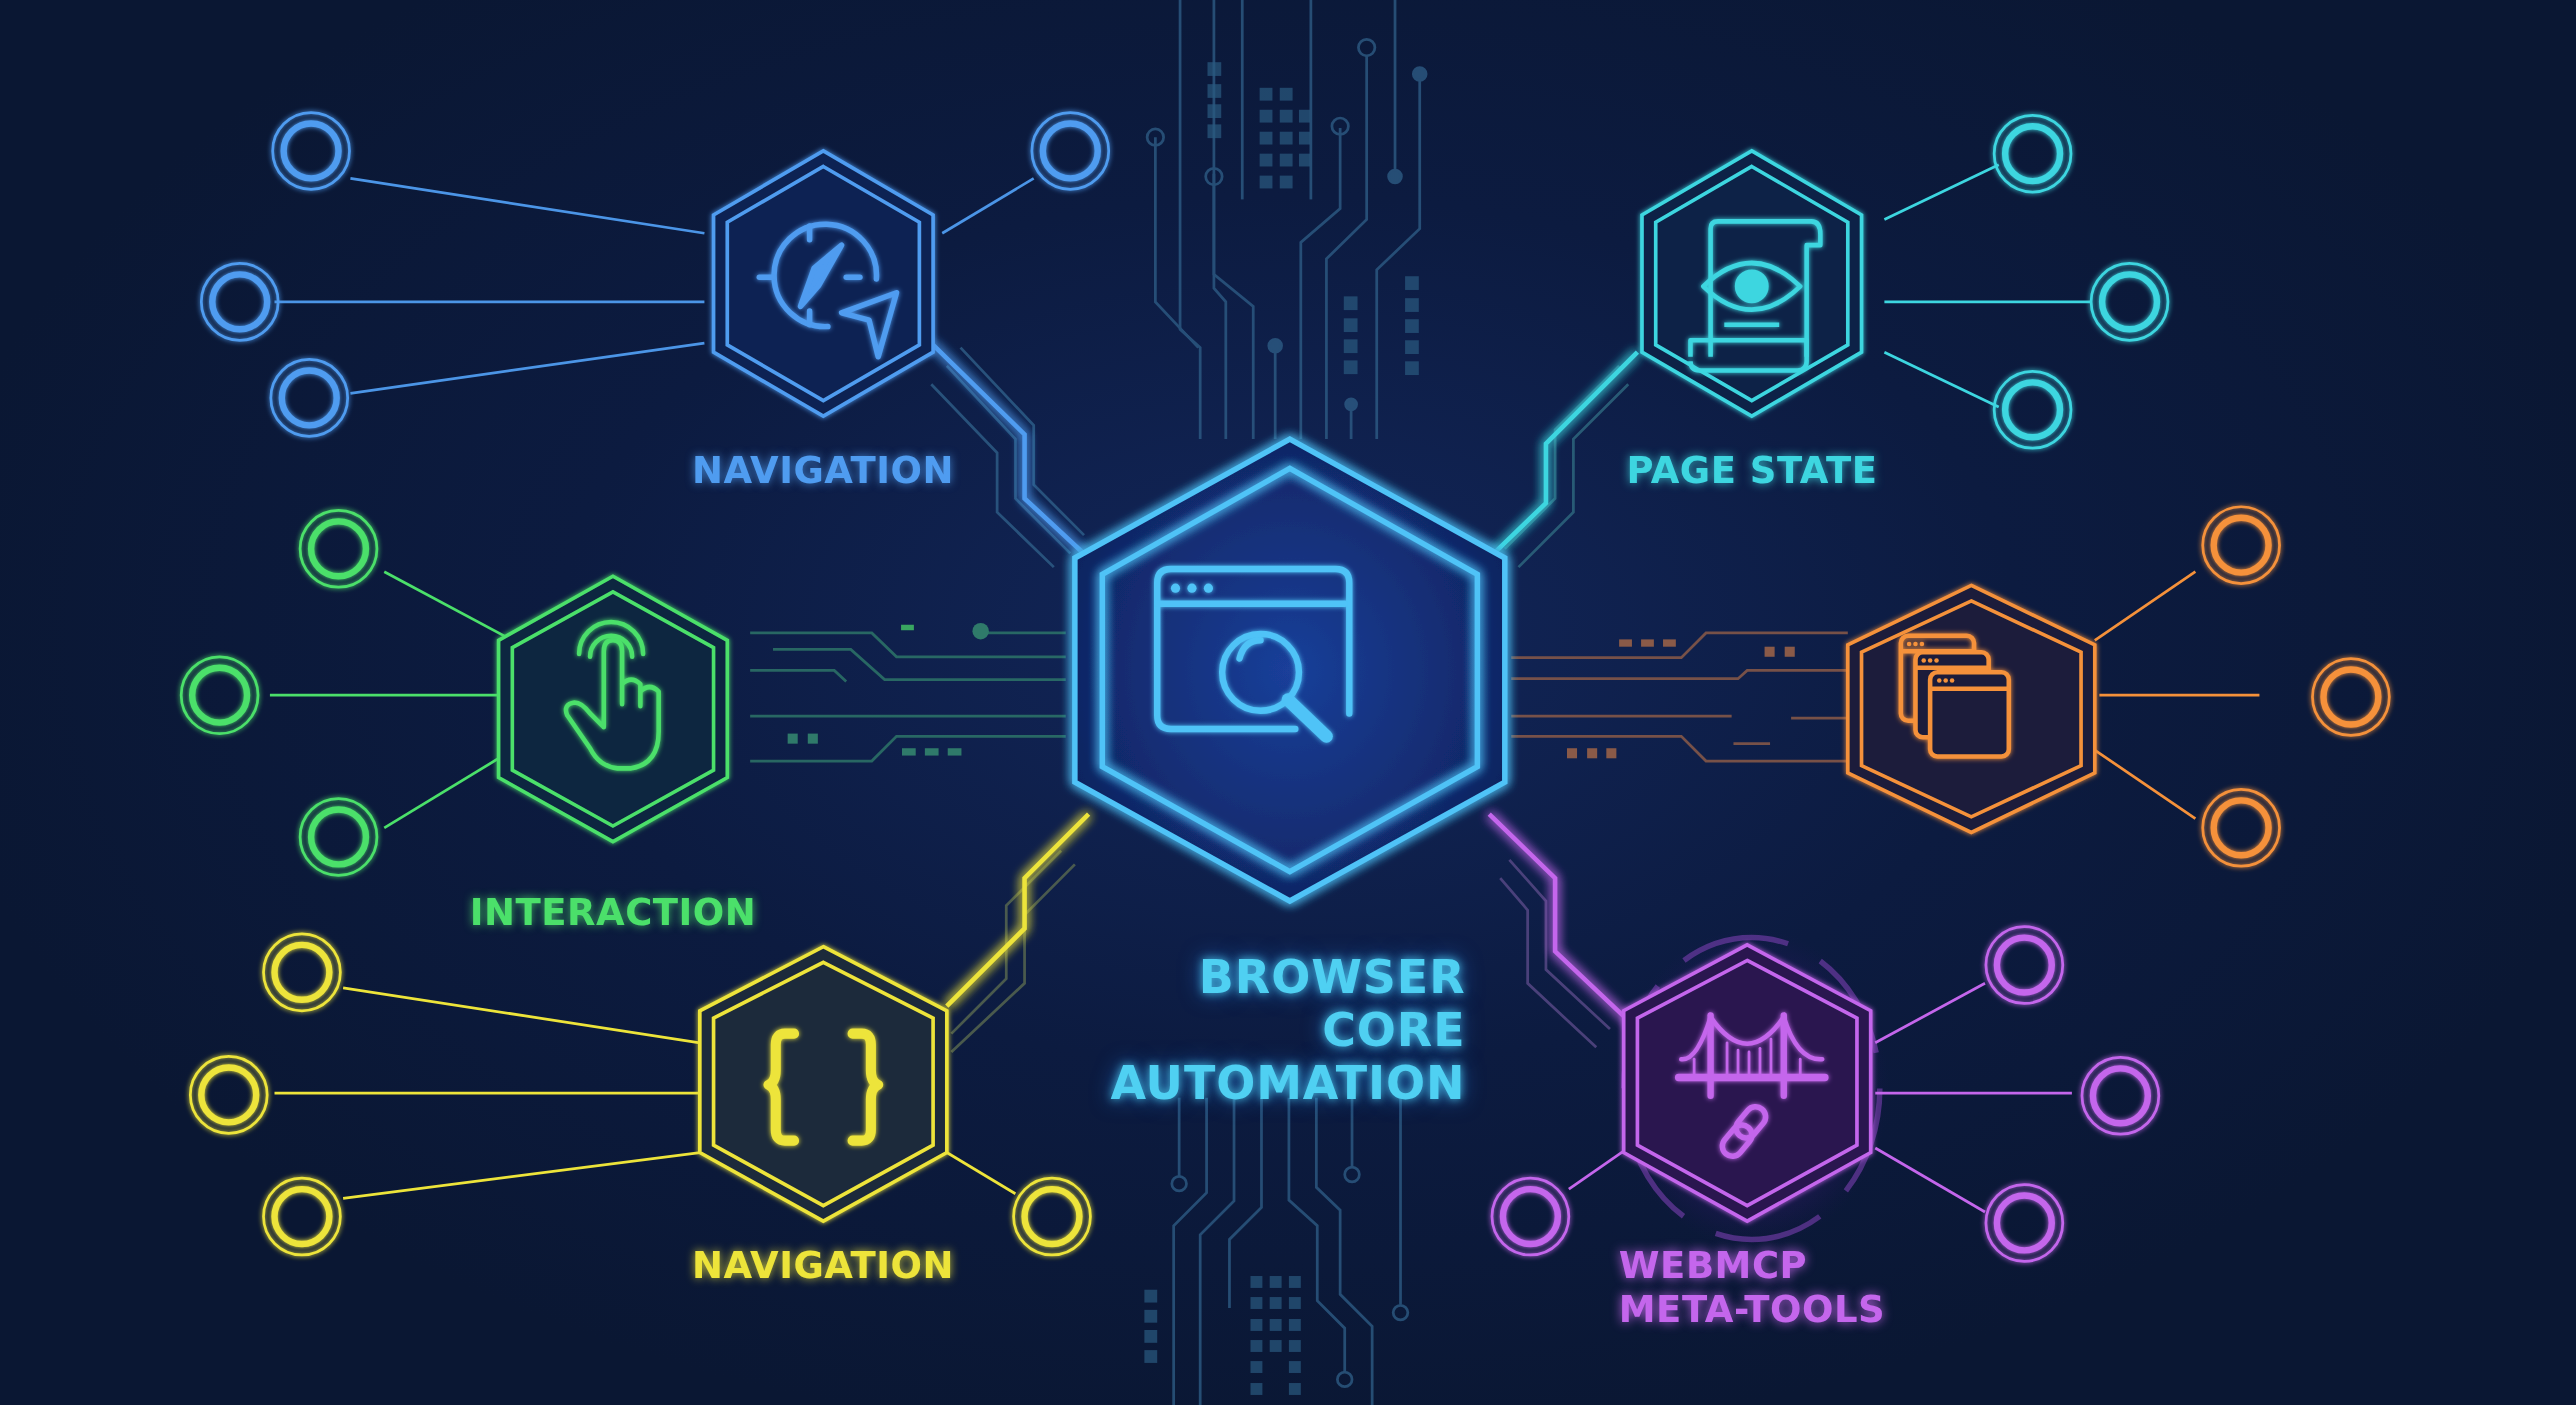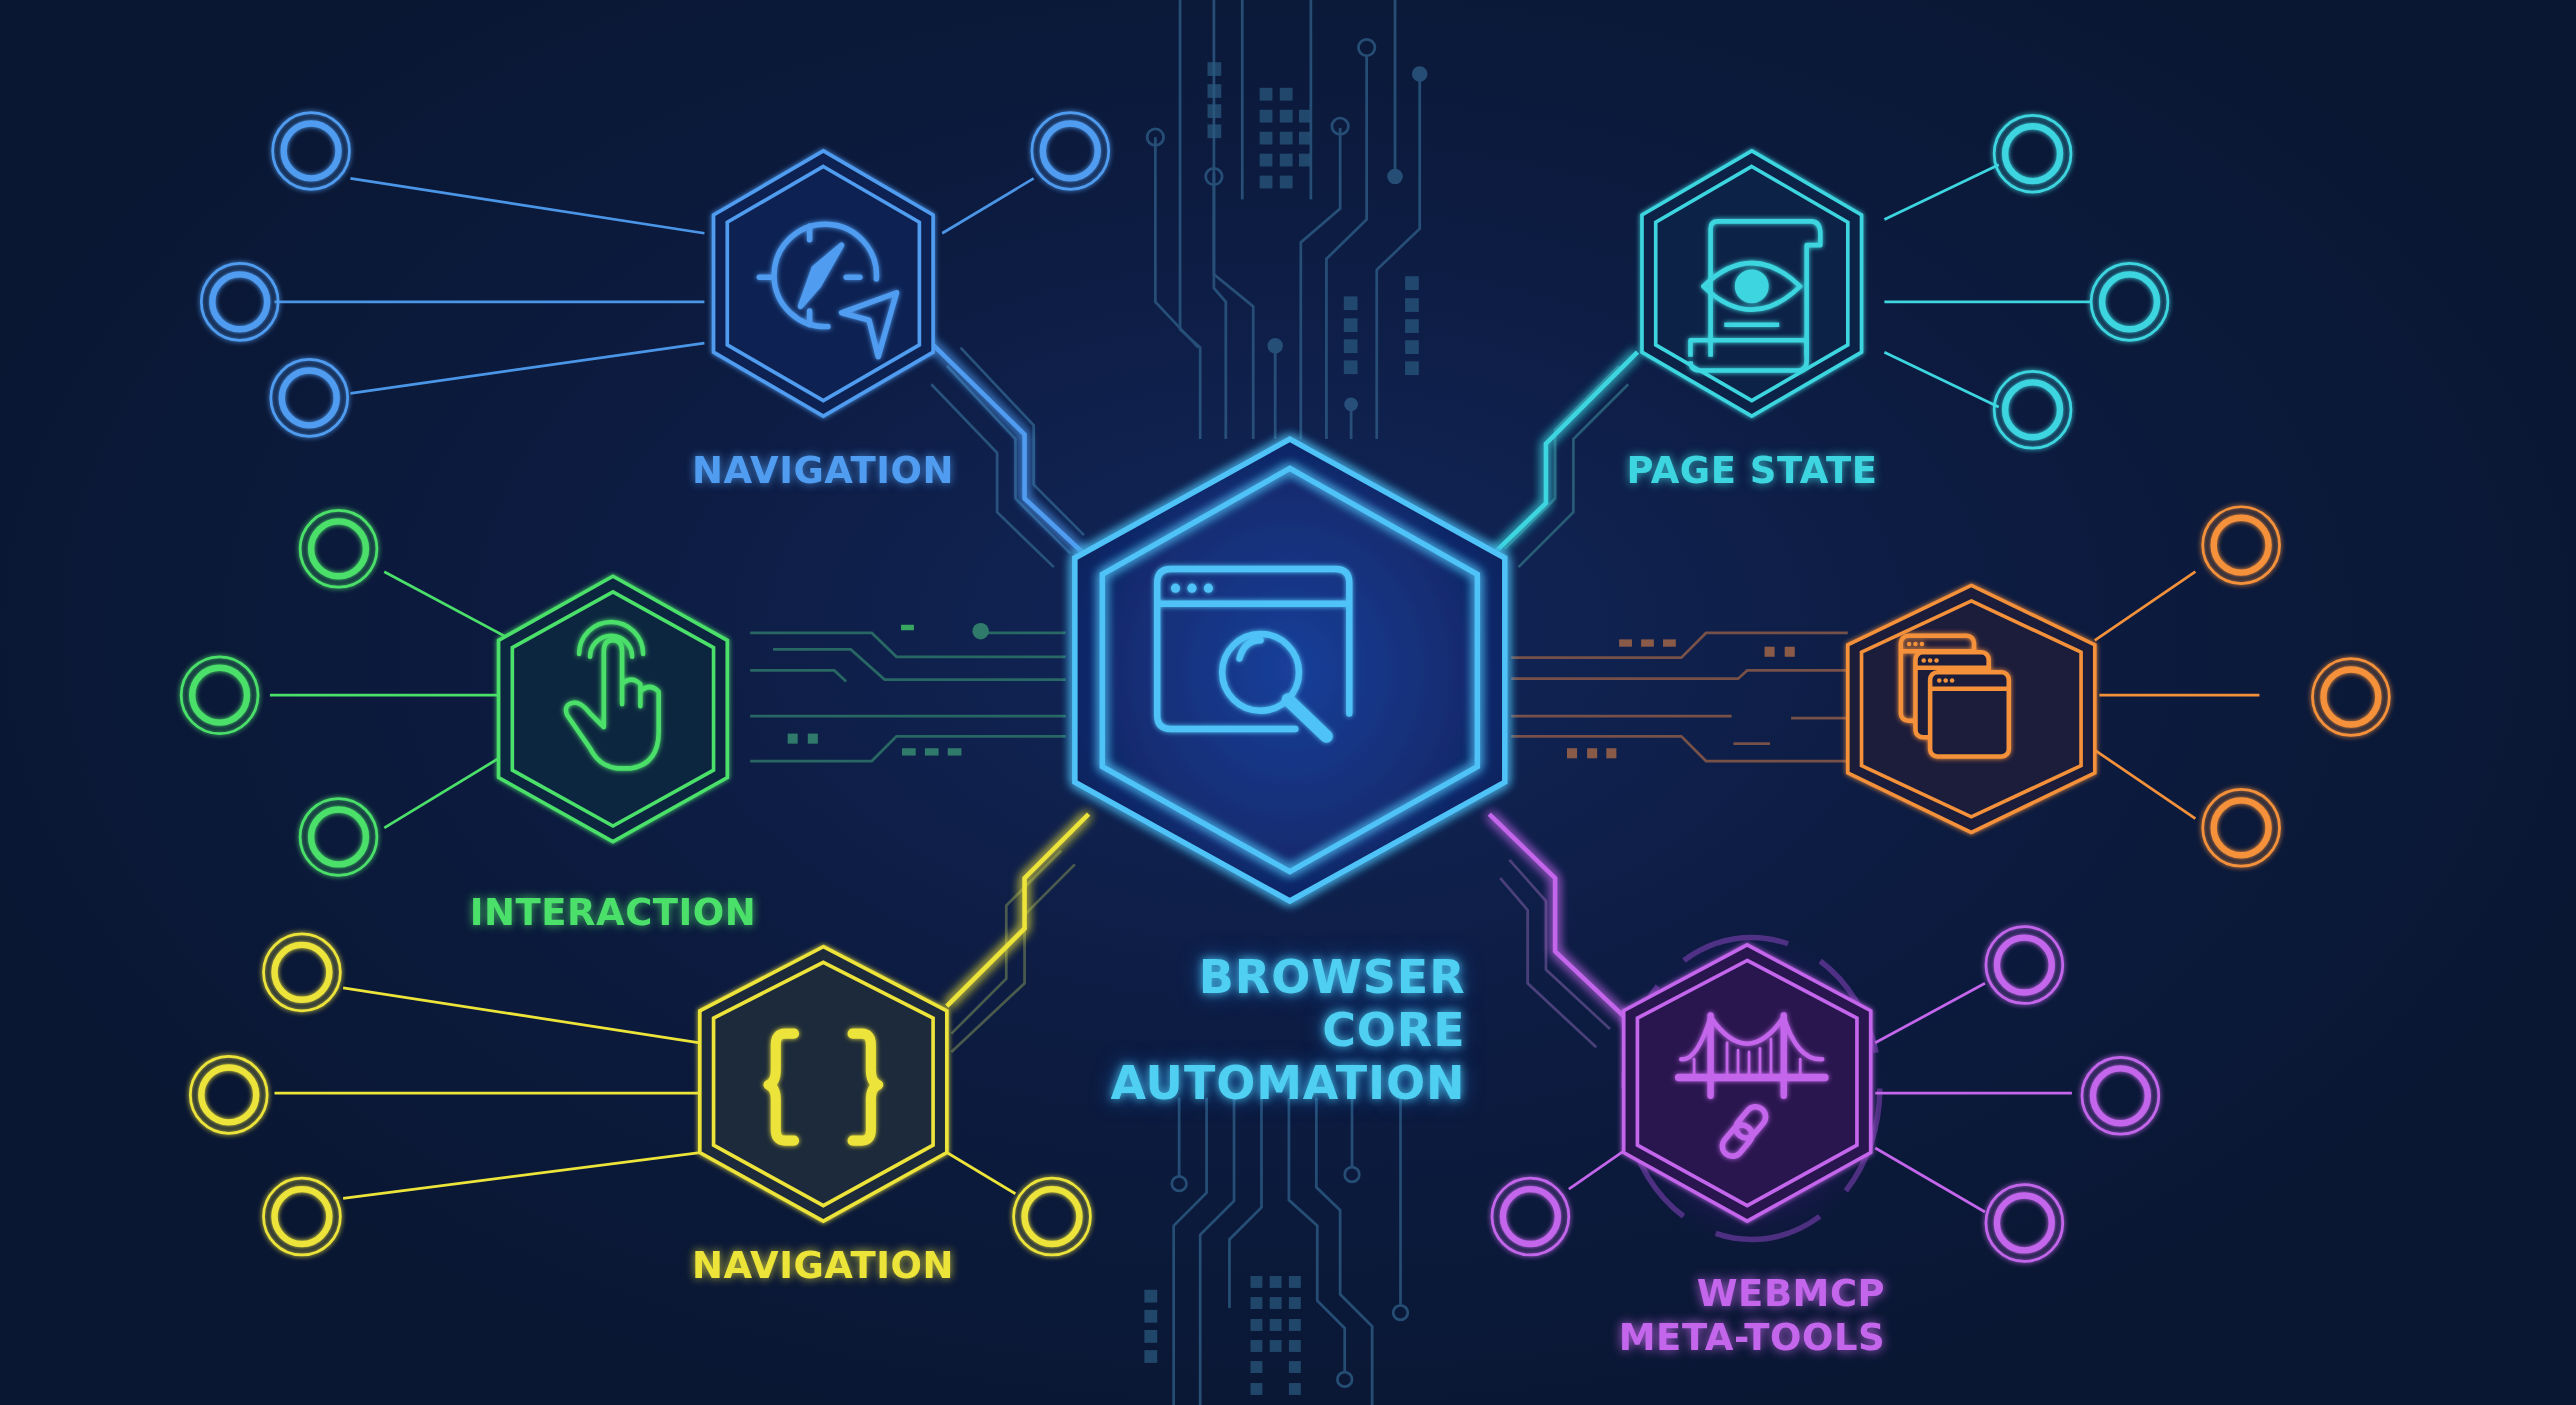--- a/index.html
+++ b/index.html
@@ -2,21 +2,21 @@
 <html style="font-size:14.6px"><head>
 <meta charset="utf-8">
 <style>
   html, body { margin:0; padding:0; background:#0a1733; }
   body { width:2576px; height:1405px; overflow:hidden; position:relative;
          font-family:"DejaVu Sans", "Liberation Sans", sans-serif; }
   #stage { position:absolute; left:0; top:0; width:2576px; height:1405px;
            background: radial-gradient(ellipse at 50% 45%, #12265a 0%, #0c1b40 40%, #0a1733 75%); }
   svg { position:absolute; left:0; top:0; }
   .label { position:absolute; transform:translateX(-50%); white-space:nowrap;
-           font-weight:bold; font-size:37px; letter-spacing:0.5px; text-align:right; line-height:1; }
+           font-weight:bold; font-size:37px; letter-spacing:0.5px; text-align:left; line-height:1; }
   .core-label { position:absolute; transform:translateX(-50%); text-align:right;
            font-weight:bold; font-size:46px; line-height:53px; letter-spacing:0.9px; color:#4fd0f2;
            text-shadow:0 0 9.1px rgba(79,208,242,.9), 0 0 22px rgba(40,140,255,.6); }
   .core-label span { display:block; }
 </style>
 </head>
 <body>
 
 <div id="stage">
 
@@ -427,19 +427,19 @@
 
 <div class="label" style="left:823px; top:452px; color:#4f9cf0; text-shadow:0 0 9.1px rgba(79,156,240,.8);">NAVIGATION</div>
 
 <div class="label" style="left:1752px; top:452px; color:#3dd6e0; text-shadow:0 0 9.1px rgba(61,214,224,.8);">PAGE STATE</div>
 
 <div class="label" style="left:613px; top:851px; color:#4be06a; text-shadow:0 0 9.1px rgba(75,224,106,.8);margin-top:43px;">INTERACTION</div>
 
 
 <div class="label" style="left:823px; top:1247px; color:#ede43a; text-shadow:0 0 9.1px rgba(237,228,58,.8);">NAVIGATION</div>
 
-<div class="label" style="left:1752px; top:1272px; color:#c466ec; line-height:44px; text-shadow:0 0 11px rgba(196,102,236,.9);">
+<div class="label" style="left:1752px; top:1244px; color:#c466ec; line-height:44px; text-shadow:0 0 11px rgba(196,102,236,.9);">
   <div>WEBMCP</div>
   <div>META-TOOLS</div>
 </div>
 
 </div>
 
 
 </body></html>

